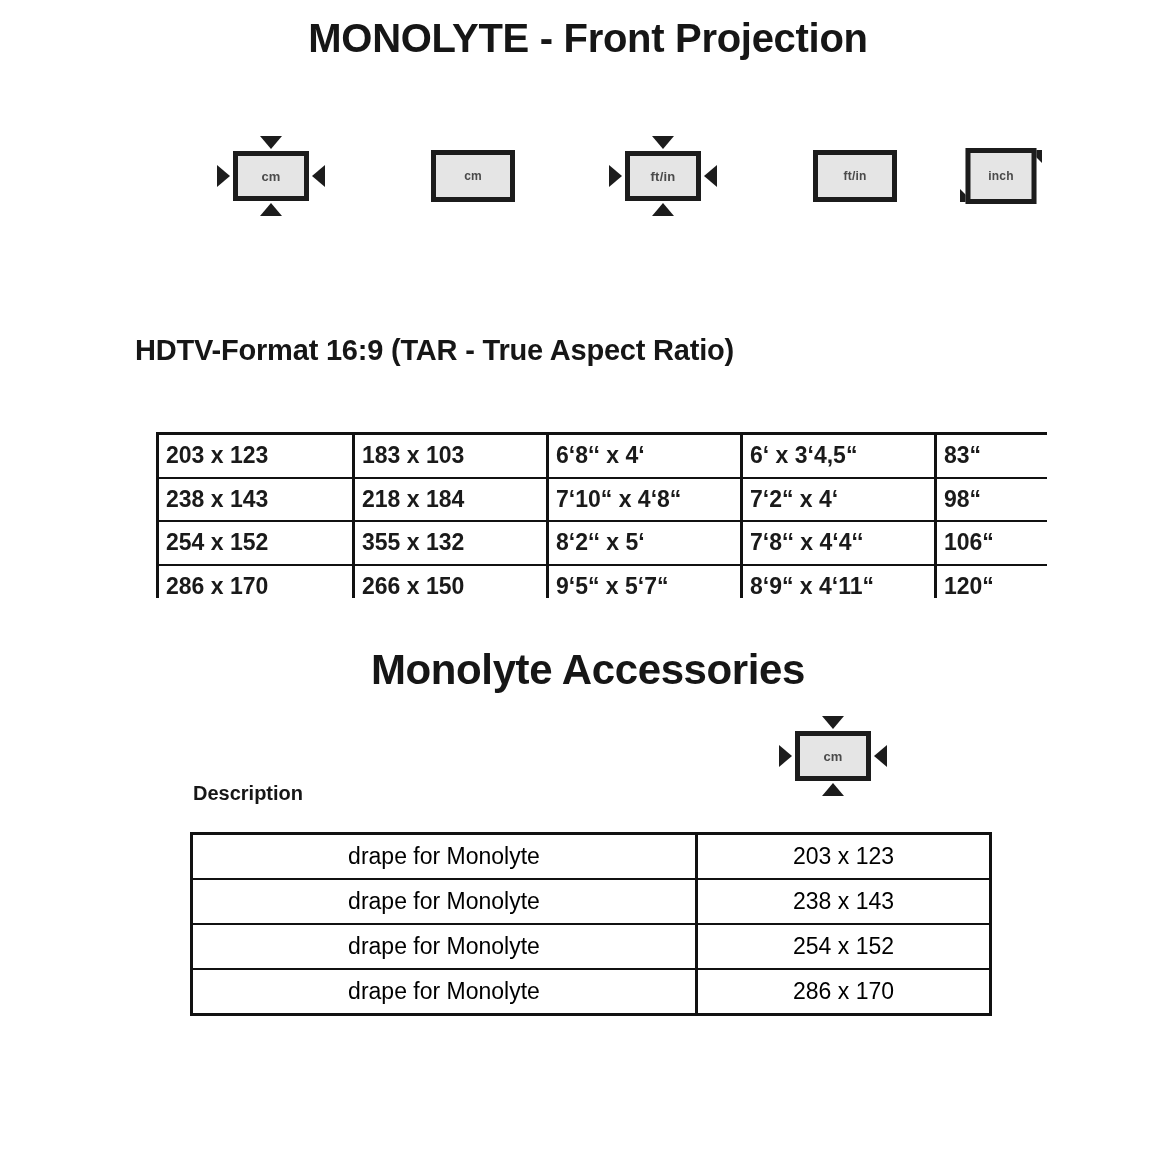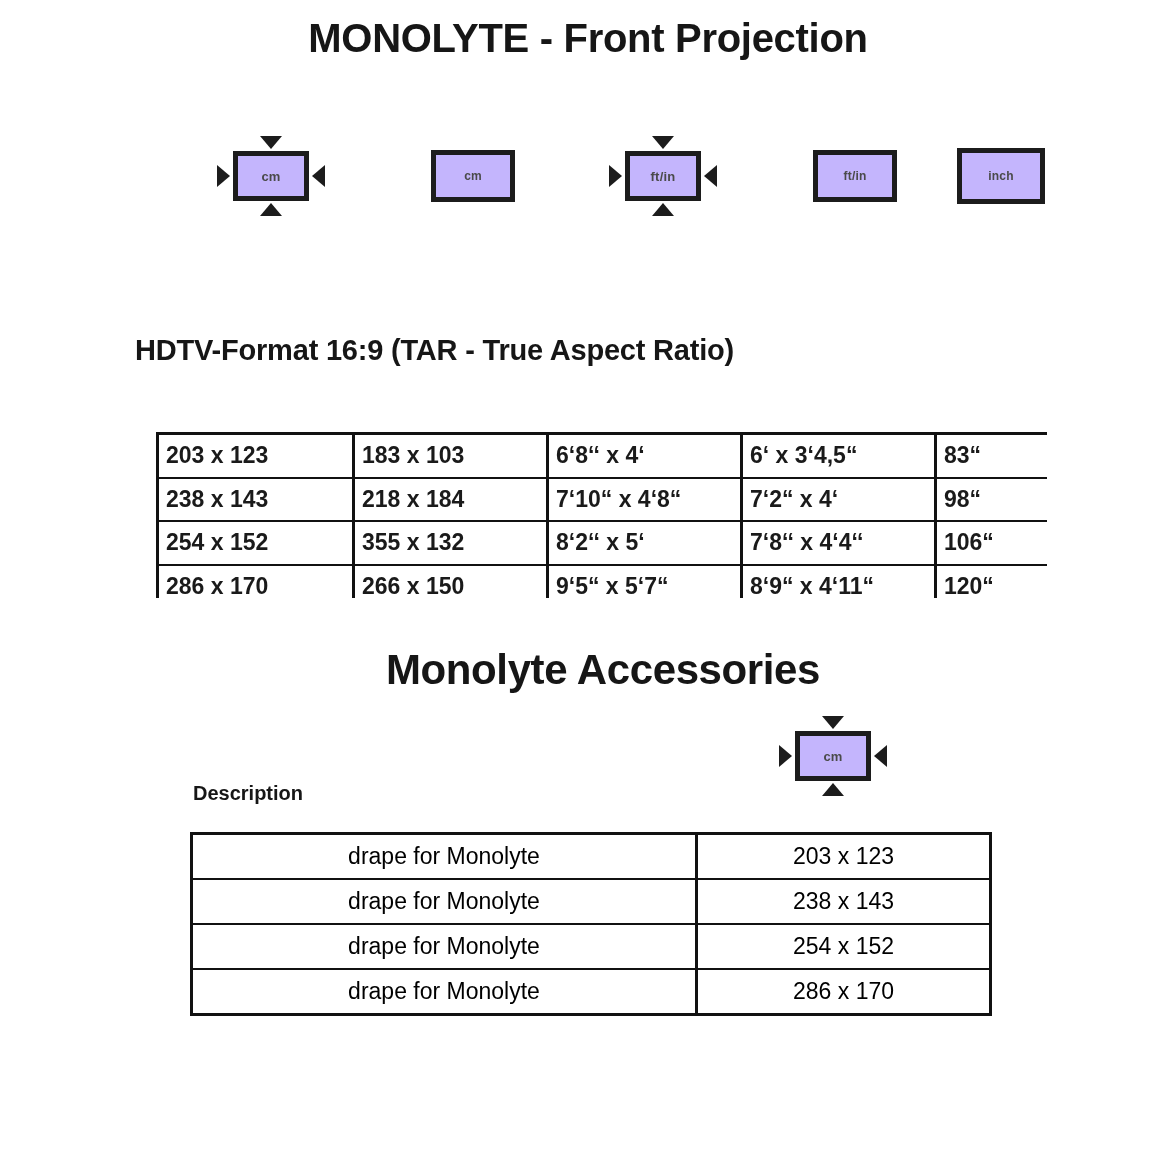--- a/index.html
+++ b/index.html
@@ -55,32 +55,32 @@
     position: relative;
     width: 110px;
     height: 84px;
   }
   .icon-box {
     position: absolute;
     left: 50%;
     top: 50%;
     transform: translate(-50%, -50%);
     box-sizing: border-box;
-    background: #c4b5fd;
+    background: #e5e5e5;
     border: 5px solid #1c1c1c;
     display: flex;
     align-items: center;
     justify-content: center;
   }
   
   .icon-wrap.outward .icon-box { width: 76px; height: 50px; }
   
   .icon-wrap.inward  .icon-box { width: 84px; height: 52px; }
   
-  .icon-wrap.diagonal .icon-box { width: 88px; height: 56px; }
+  .icon-wrap.diagonal .icon-box { width: 71px; height: 56px; }
 
   .icon-label {
     font-family: "Liberation Sans", sans-serif;
     font-size: 13px;
     font-weight: 600;
     color: #4a4a4a;
     line-height: 1;
     letter-spacing: 0.2px;
     white-space: nowrap;
   }
@@ -198,21 +198,21 @@
     white-space: nowrap;
     vertical-align: middle;
     line-height: 1;
   }
   table.spec tr:last-child td { border-bottom: none; }
   table.spec td.last { border-right: none; }
 
   
   .acc-heading-clip {
     position: absolute;
-    left: 15px;
+    left: 0;
     top: 646px;
     width: 976px;
     height: 48px;
     overflow: hidden;
   }
   .acc-heading {
     width: 1176px;
     text-align: center;
     font-size: 42px;
     font-weight: bold;

